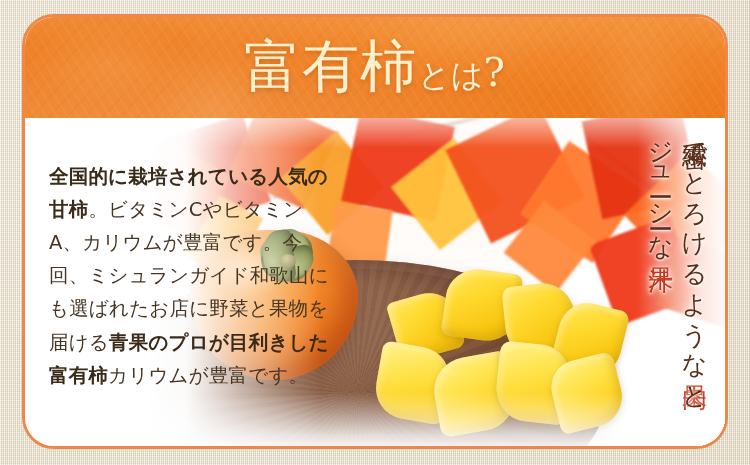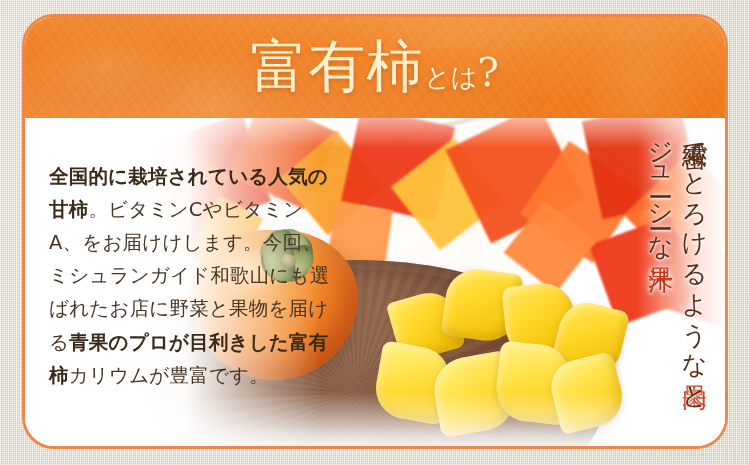--- a/index.html
+++ b/index.html
@@ -61,21 +61,21 @@
     position:absolute;left:0;right:0;top:14px;
     text-align:center;
     font-family:"DejaVu Serif","Liberation Serif",serif;
     color:#fdf0cd;
     font-size:57px;line-height:70px;font-weight:400;
     letter-spacing:1px;
     text-shadow:0 2px 4px rgba(150,60,0,.35);
     white-space:nowrap;
     z-index:3;
   }
-  .band-title .suffix{font-size:26px;letter-spacing:0;}
+  .band-title .suffix{font-size:32px;letter-spacing:0;}
   .band-title .qmark{font-size:40px;}
 
   
   .content{
     position:absolute;left:0;top:101px;right:0;bottom:0;background:#fff;
     overflow:hidden;
   }
 
   
   .photo{
@@ -402,21 +402,21 @@
           <div id="wedge-layer-front">
               <div class="wedge f" style="left: 232px; top: 228px; width: 72px; height: 74px; border-radius: 12% 44% 14% 42%; transform: rotate(10deg);"></div>
               <div class="wedge f" style="left: 290px; top: 238px; width: 78px; height: 76px; border-radius: 44% 12% 42% 14%; transform: rotate(-10deg);"></div>
               <div class="wedge f" style="left: 352px; top: 226px; width: 72px; height: 78px; border-radius: 14% 42% 12% 44%; transform: rotate(6deg);"></div>
               <div class="wedge f" style="left: 408px; top: 240px; width: 68px; height: 70px; border-radius: 40% 16% 44% 12%; transform: rotate(-14deg);"></div>
             </div>
         </div>
         <div class="photo-fade"></div>
       </div>
 
-      <p class="body-text"><b>全国的に栽培されている人気の甘柿</b><span>。ビタミンCやビタミンA、をお届けけします。今回、ミシュランガイド和歌山にも選ばれたお店に野菜と果物を届ける</span><b>青果のプロが目利きした富有柿</b><span>カリウムが豊富です。</span></p>
+      <p class="body-text"><b>全国的に栽培されている人気の甘柿</b><span>。ビタミンCやビタミンA、カリウムが豊富です。今回、ミシュランガイド和歌山にも選ばれたお店に野菜と果物を届ける</span><b>青果のプロが目利きした富有柿</b><span>カリウムが豊富です。</span></p>
 
       <div class="vtext col1"><span>繊密でとろけるような</span><span class="accent">果肉</span><span>と</span></div>
 
       <div class="vtext col2"><span>ジューシーな</span><span class="accent">果汁</span></div>
 
     </div>
   </div>
 </div>
 
 </body></html>

